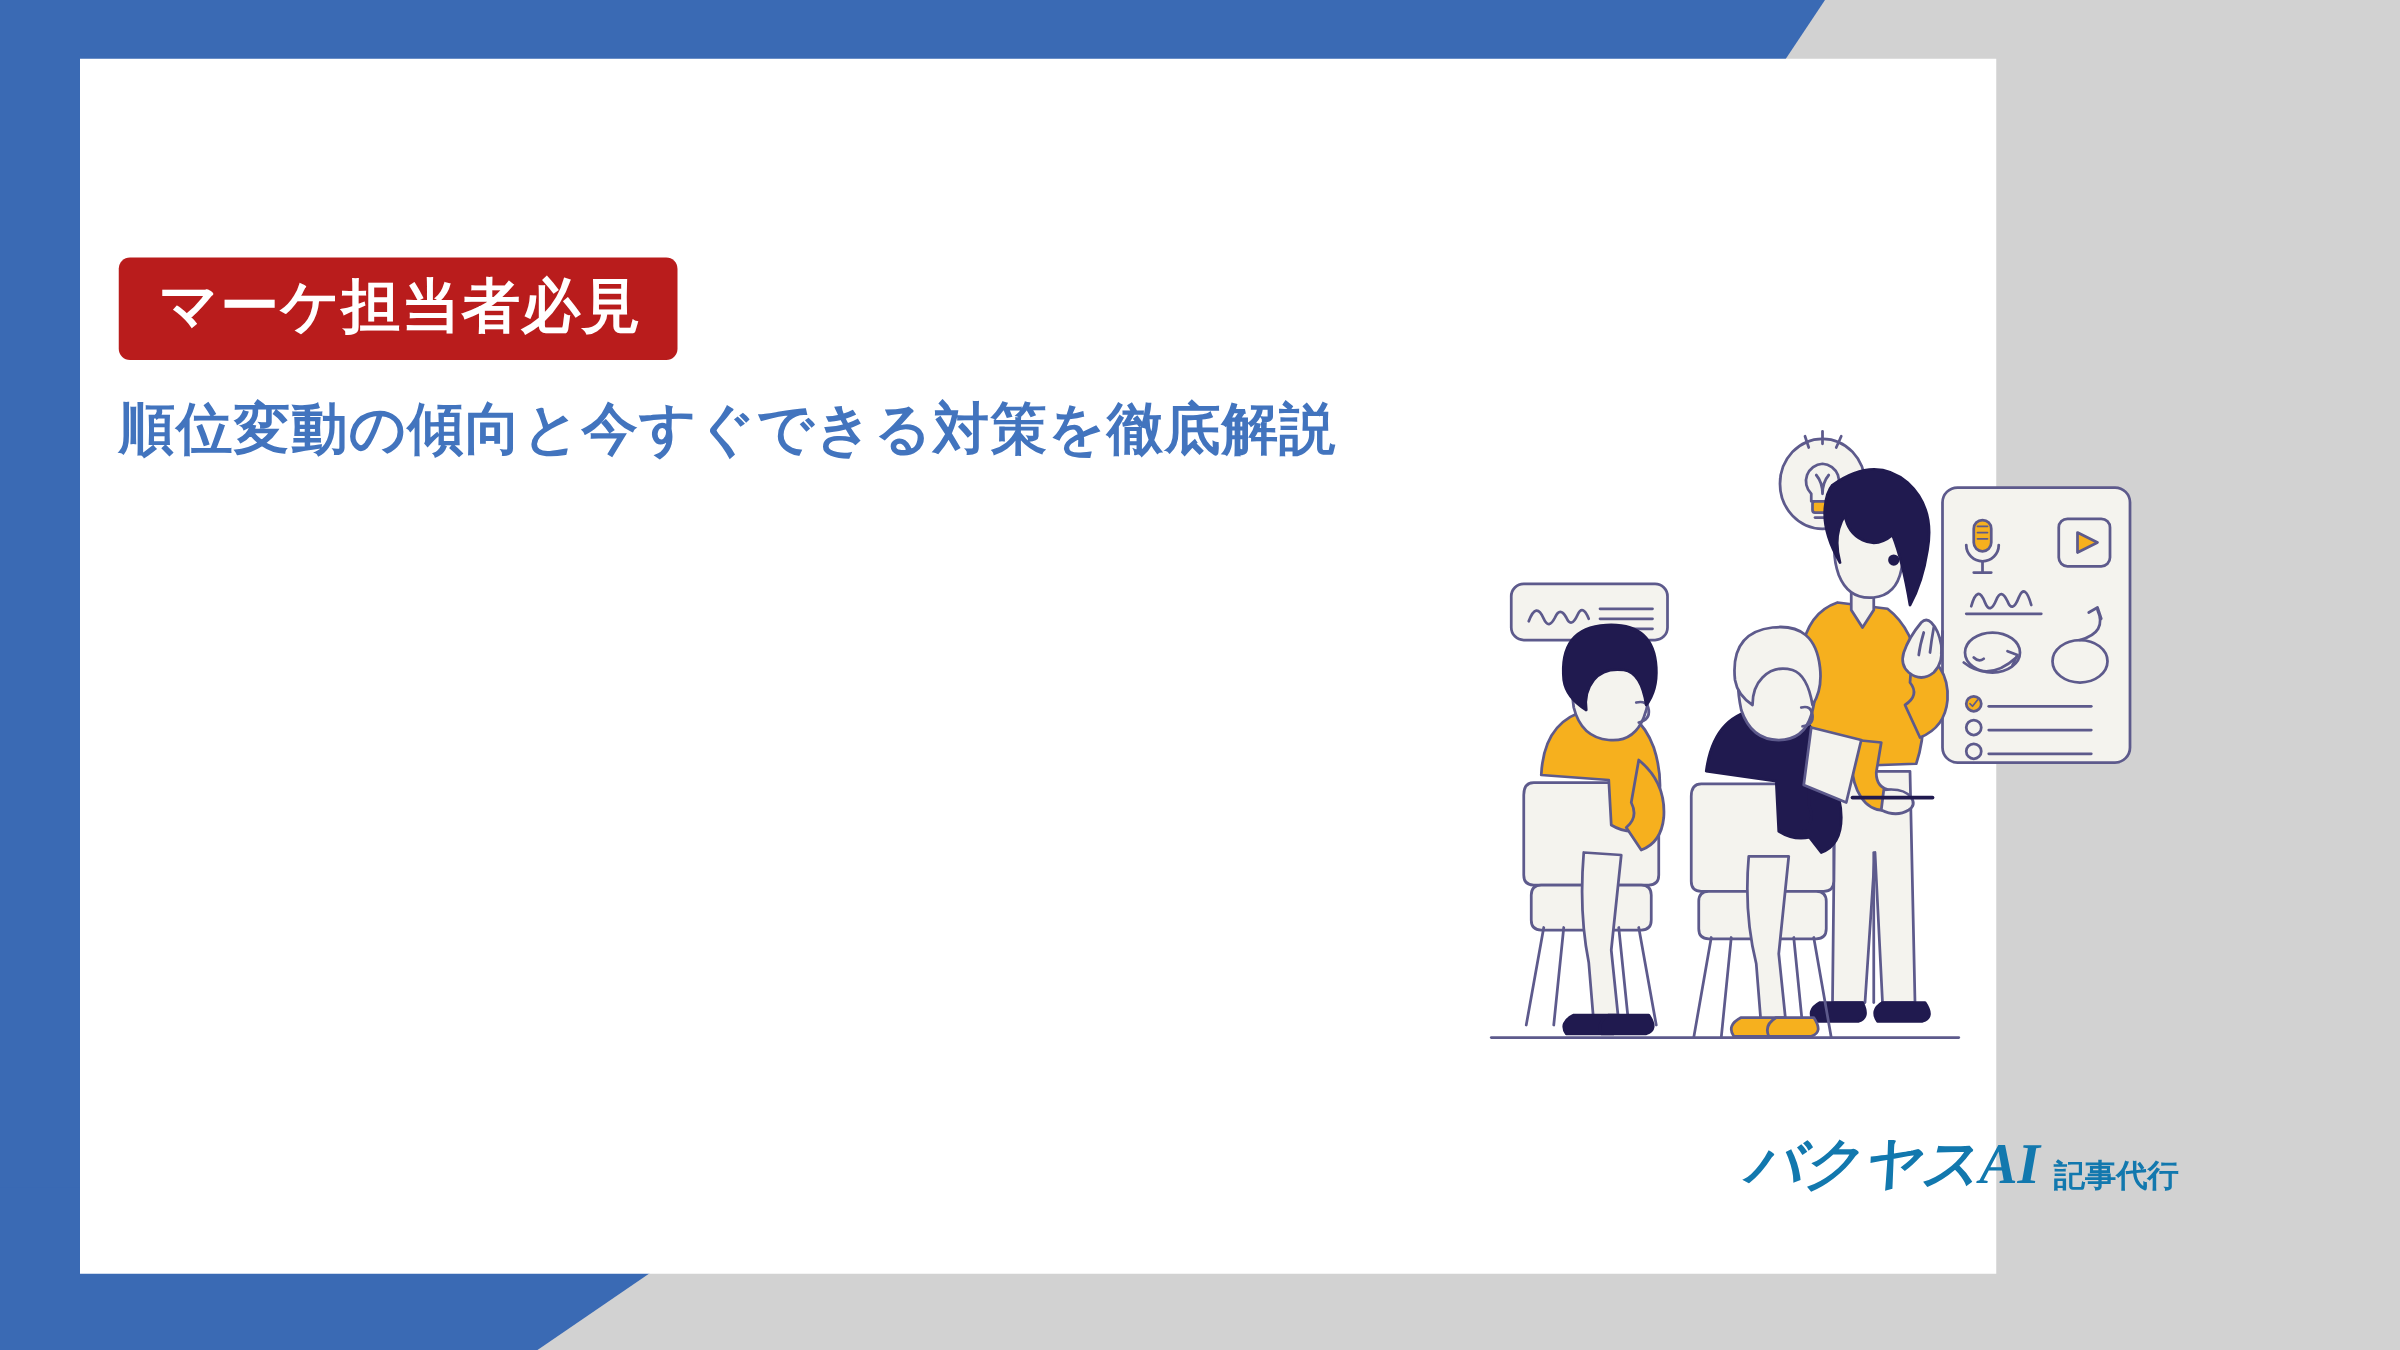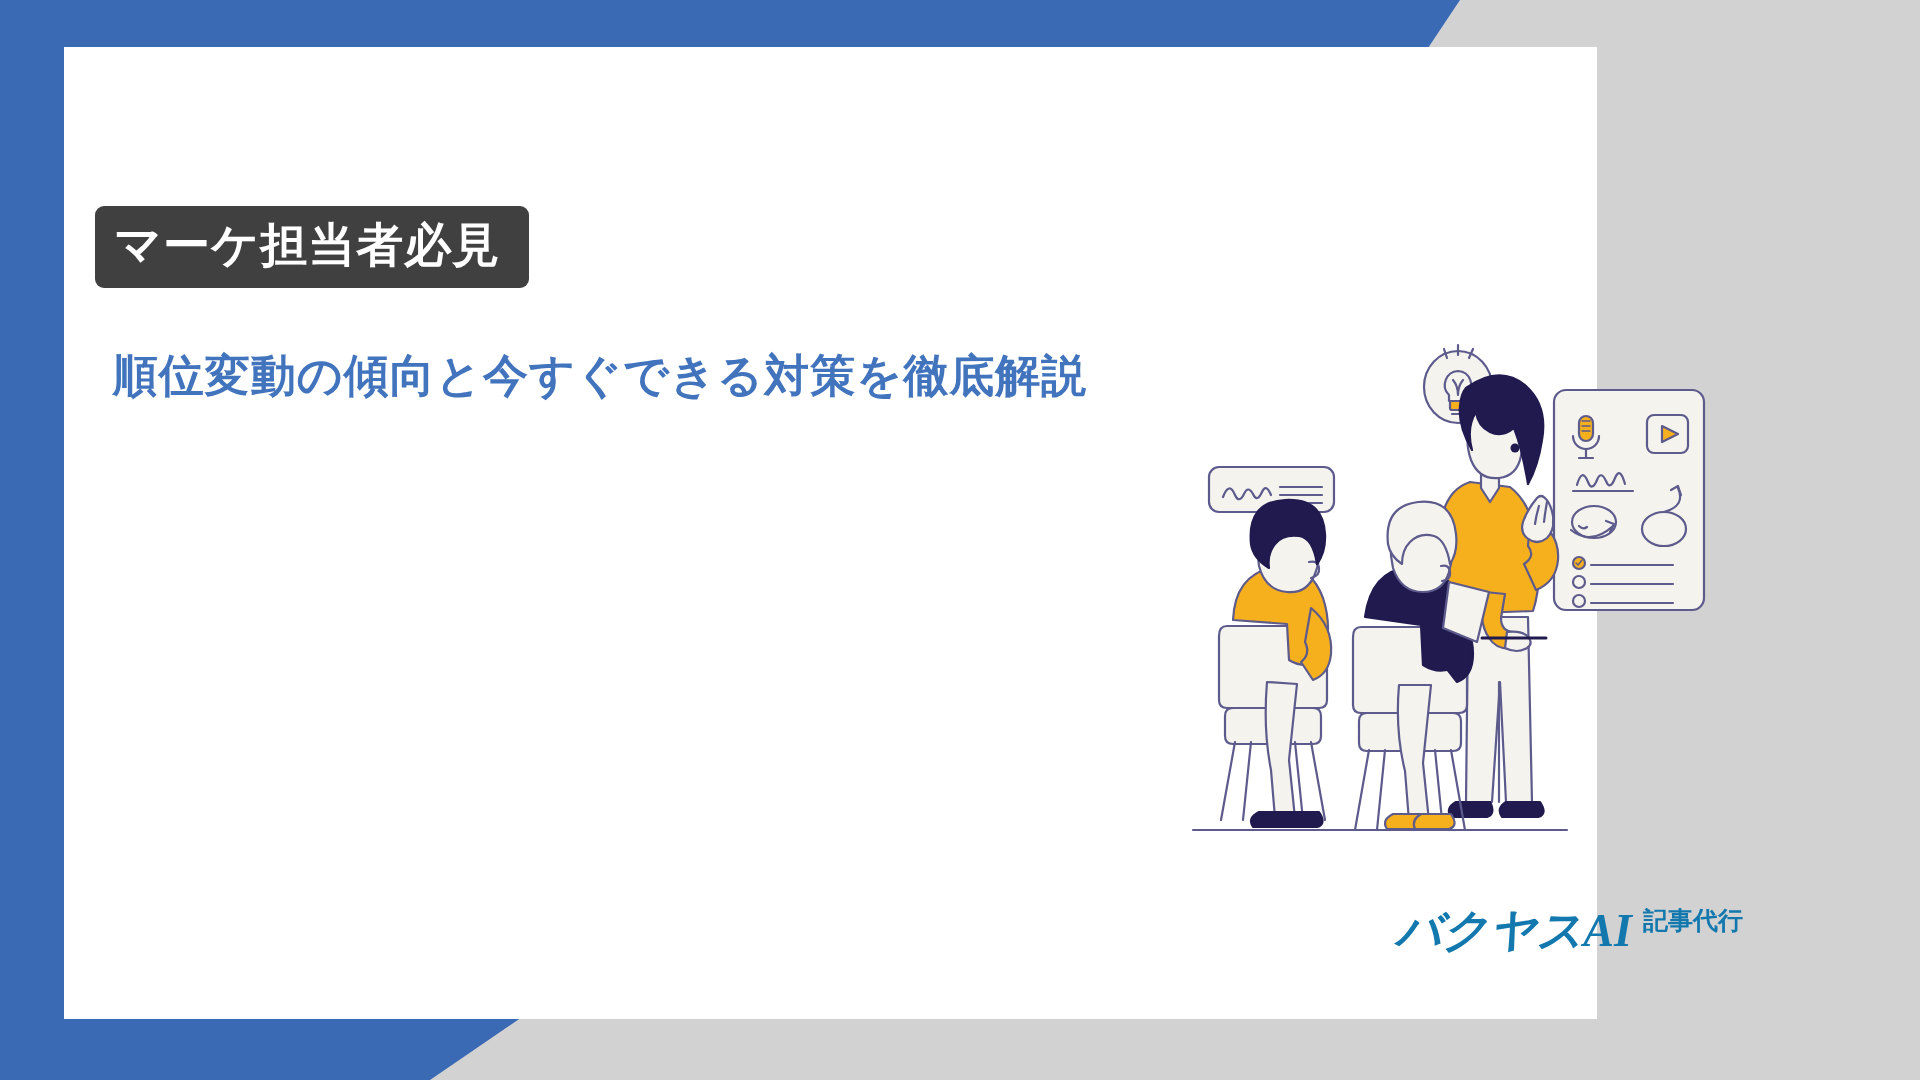--- a/index.html
+++ b/index.html
@@ -48,24 +48,24 @@
 
   
   #text-col {
     position:absolute;
     left:95px; top:206px;
     width:1030px;
   }
 
   #eyebrow-badge {
     display:inline-block;
-    background:#404040;
+    background:#b91c1c;
     border-radius:9px;
-    padding:15px 29px 19px 19px;
-    margin-bottom:56px;
+    padding:15px 29px 19px 32px;
+    margin-bottom:23px;
   }
   #eyebrow-badge .badge-text {
     color:#ffffff;
     font-size:47px;
     font-weight:bold;
     letter-spacing:1px;
     line-height:1.02;
     white-space:nowrap;
     font-family:"Liberation Sans","DejaVu Sans",sans-serif;
   }
@@ -82,37 +82,36 @@
   }
 
   #sub-title {
     color:#4274be;
     font-size:45px;
     font-weight:bold;
     letter-spacing:1px;
     line-height:1.42;
     font-family:"Liberation Sans","DejaVu Sans",sans-serif;
     max-width:1010px;
-    text-align:center;
   }
 
   
   #illustration {
     position:absolute;
     left:1185px; top:330px;
     width:600px; height:540px;
   }
   #illustration svg { display:block; width:100%; height:100%; }
 
   
   #brand-logo {
     position:absolute;
     left:1395px; top:908px;
     display:flex;
-    align-items:flex-start;
+    align-items:flex-end;
     gap:11px;
     color:#1278ae;
   }
   #brand-logo .brand-main {
     font-family:"Liberation Serif","DejaVu Serif",serif;
     font-size:46px;
     font-weight:bold;
     font-style:italic;
     letter-spacing:0px;
     line-height:1;

